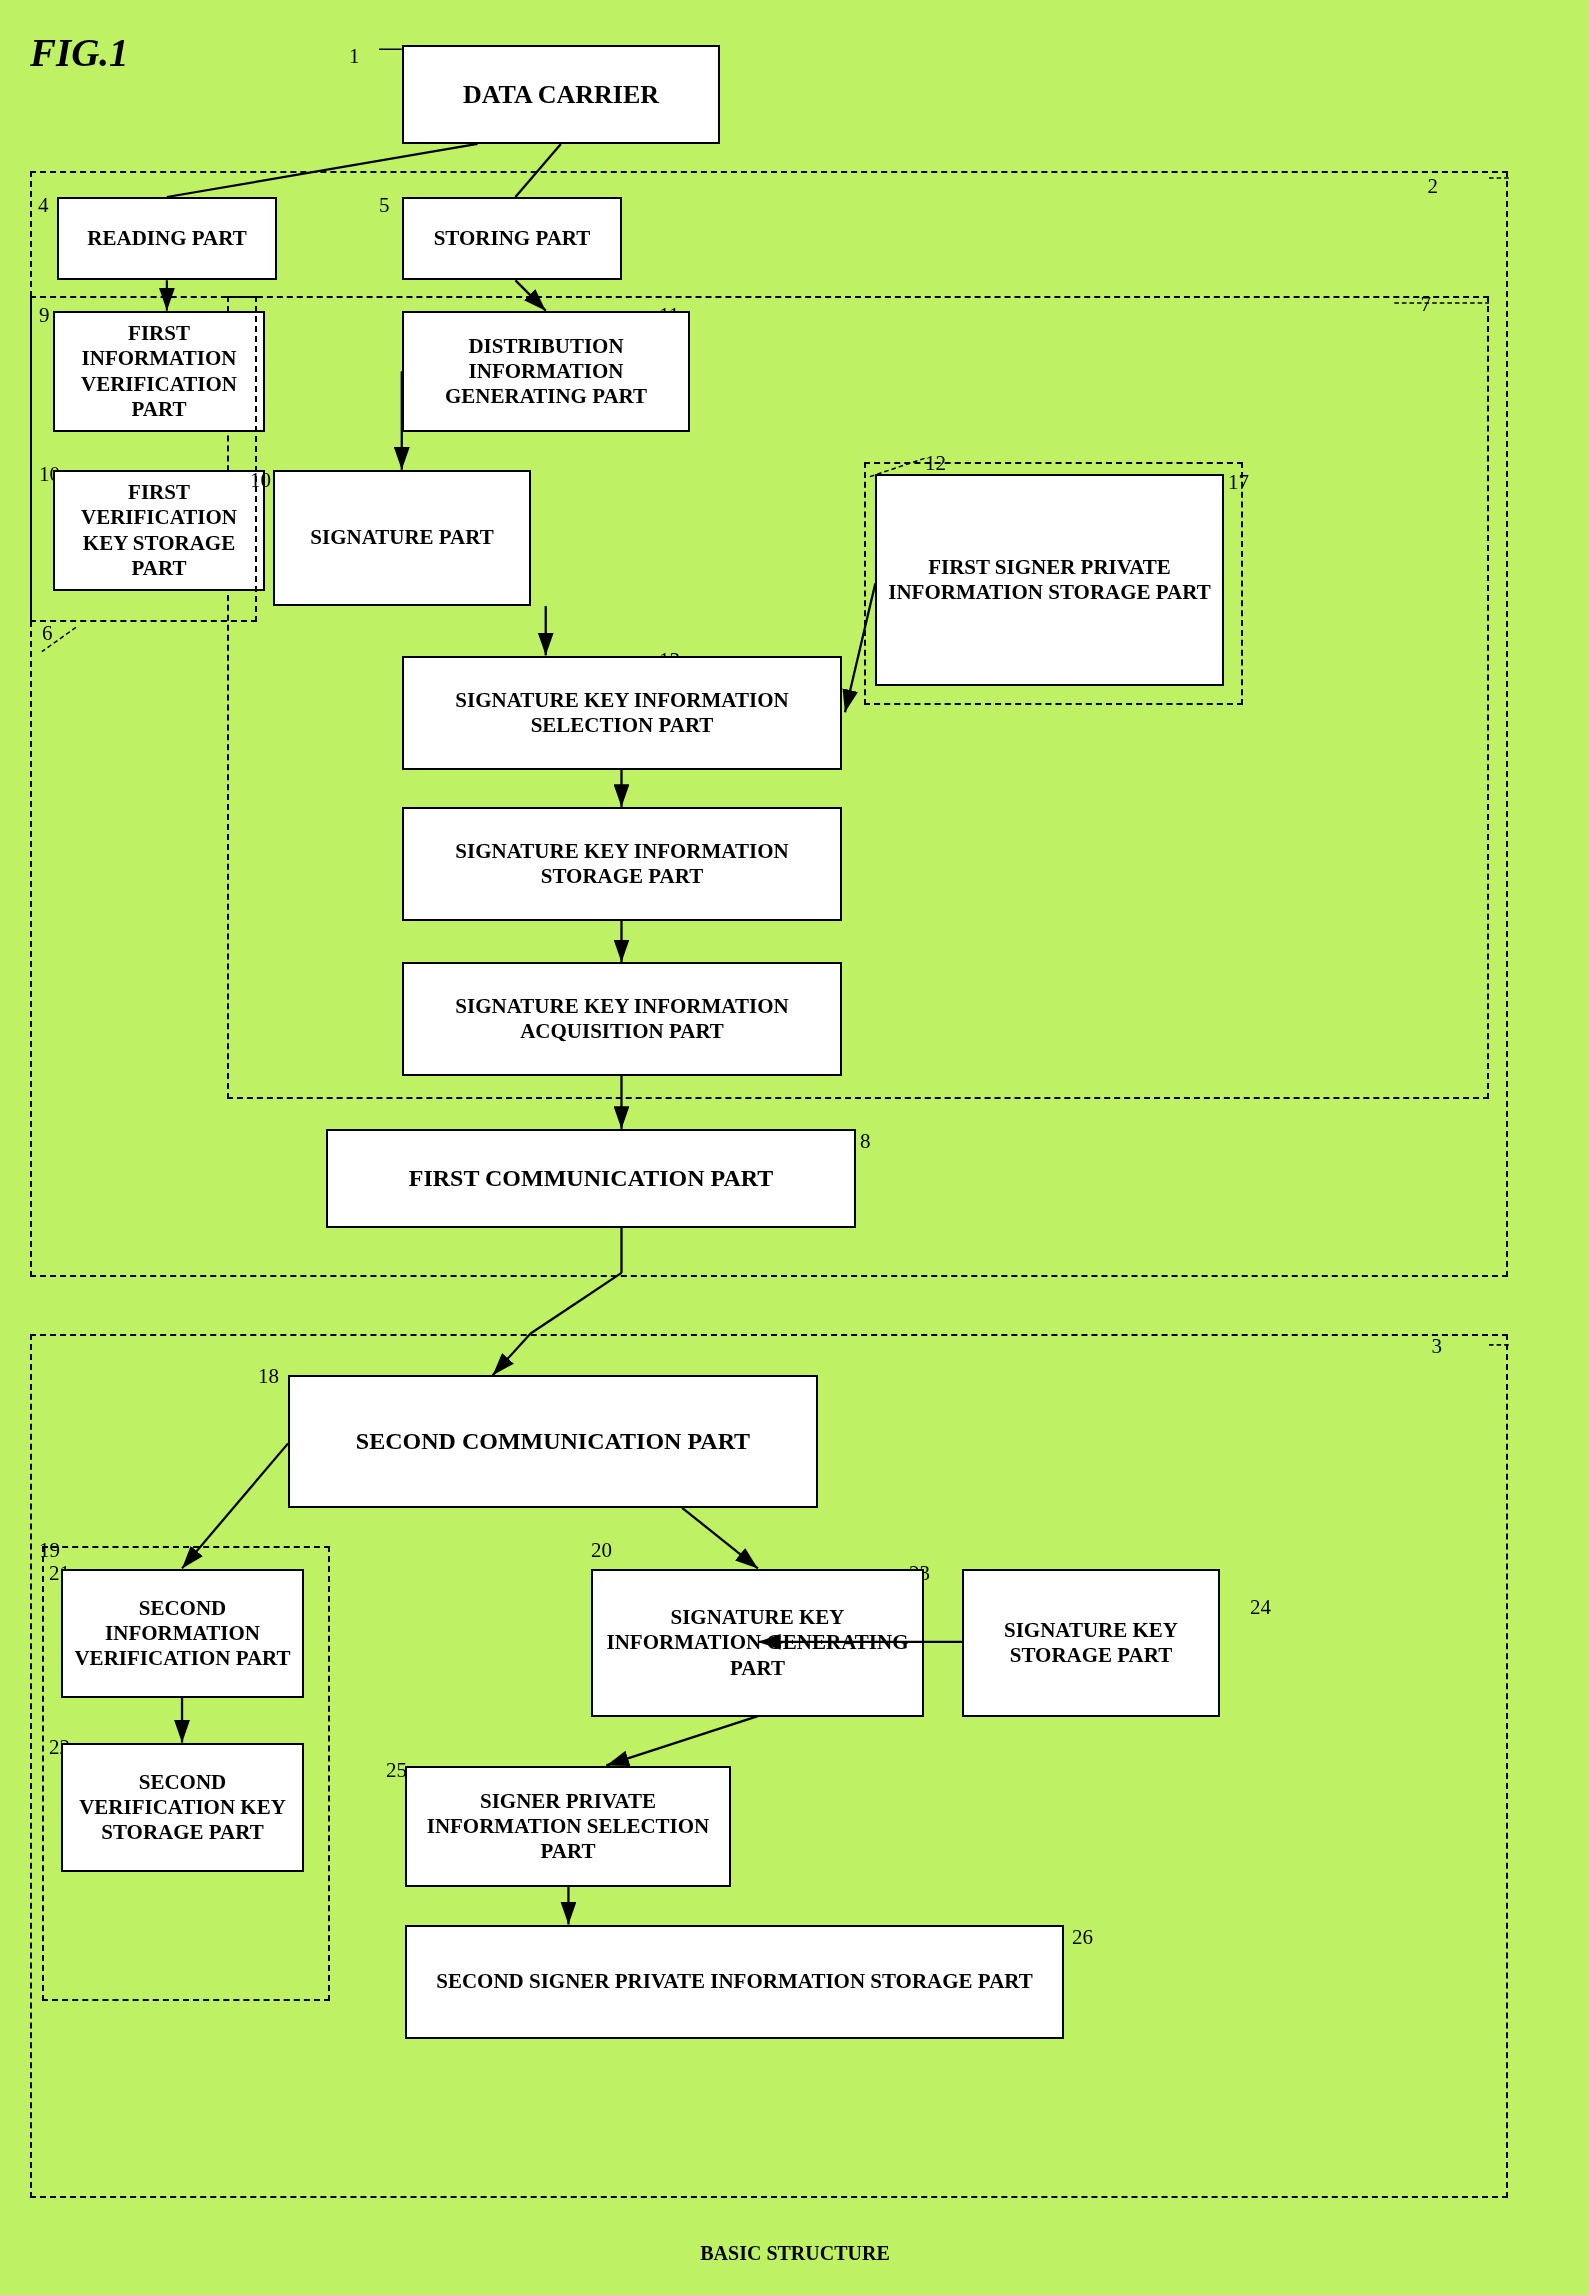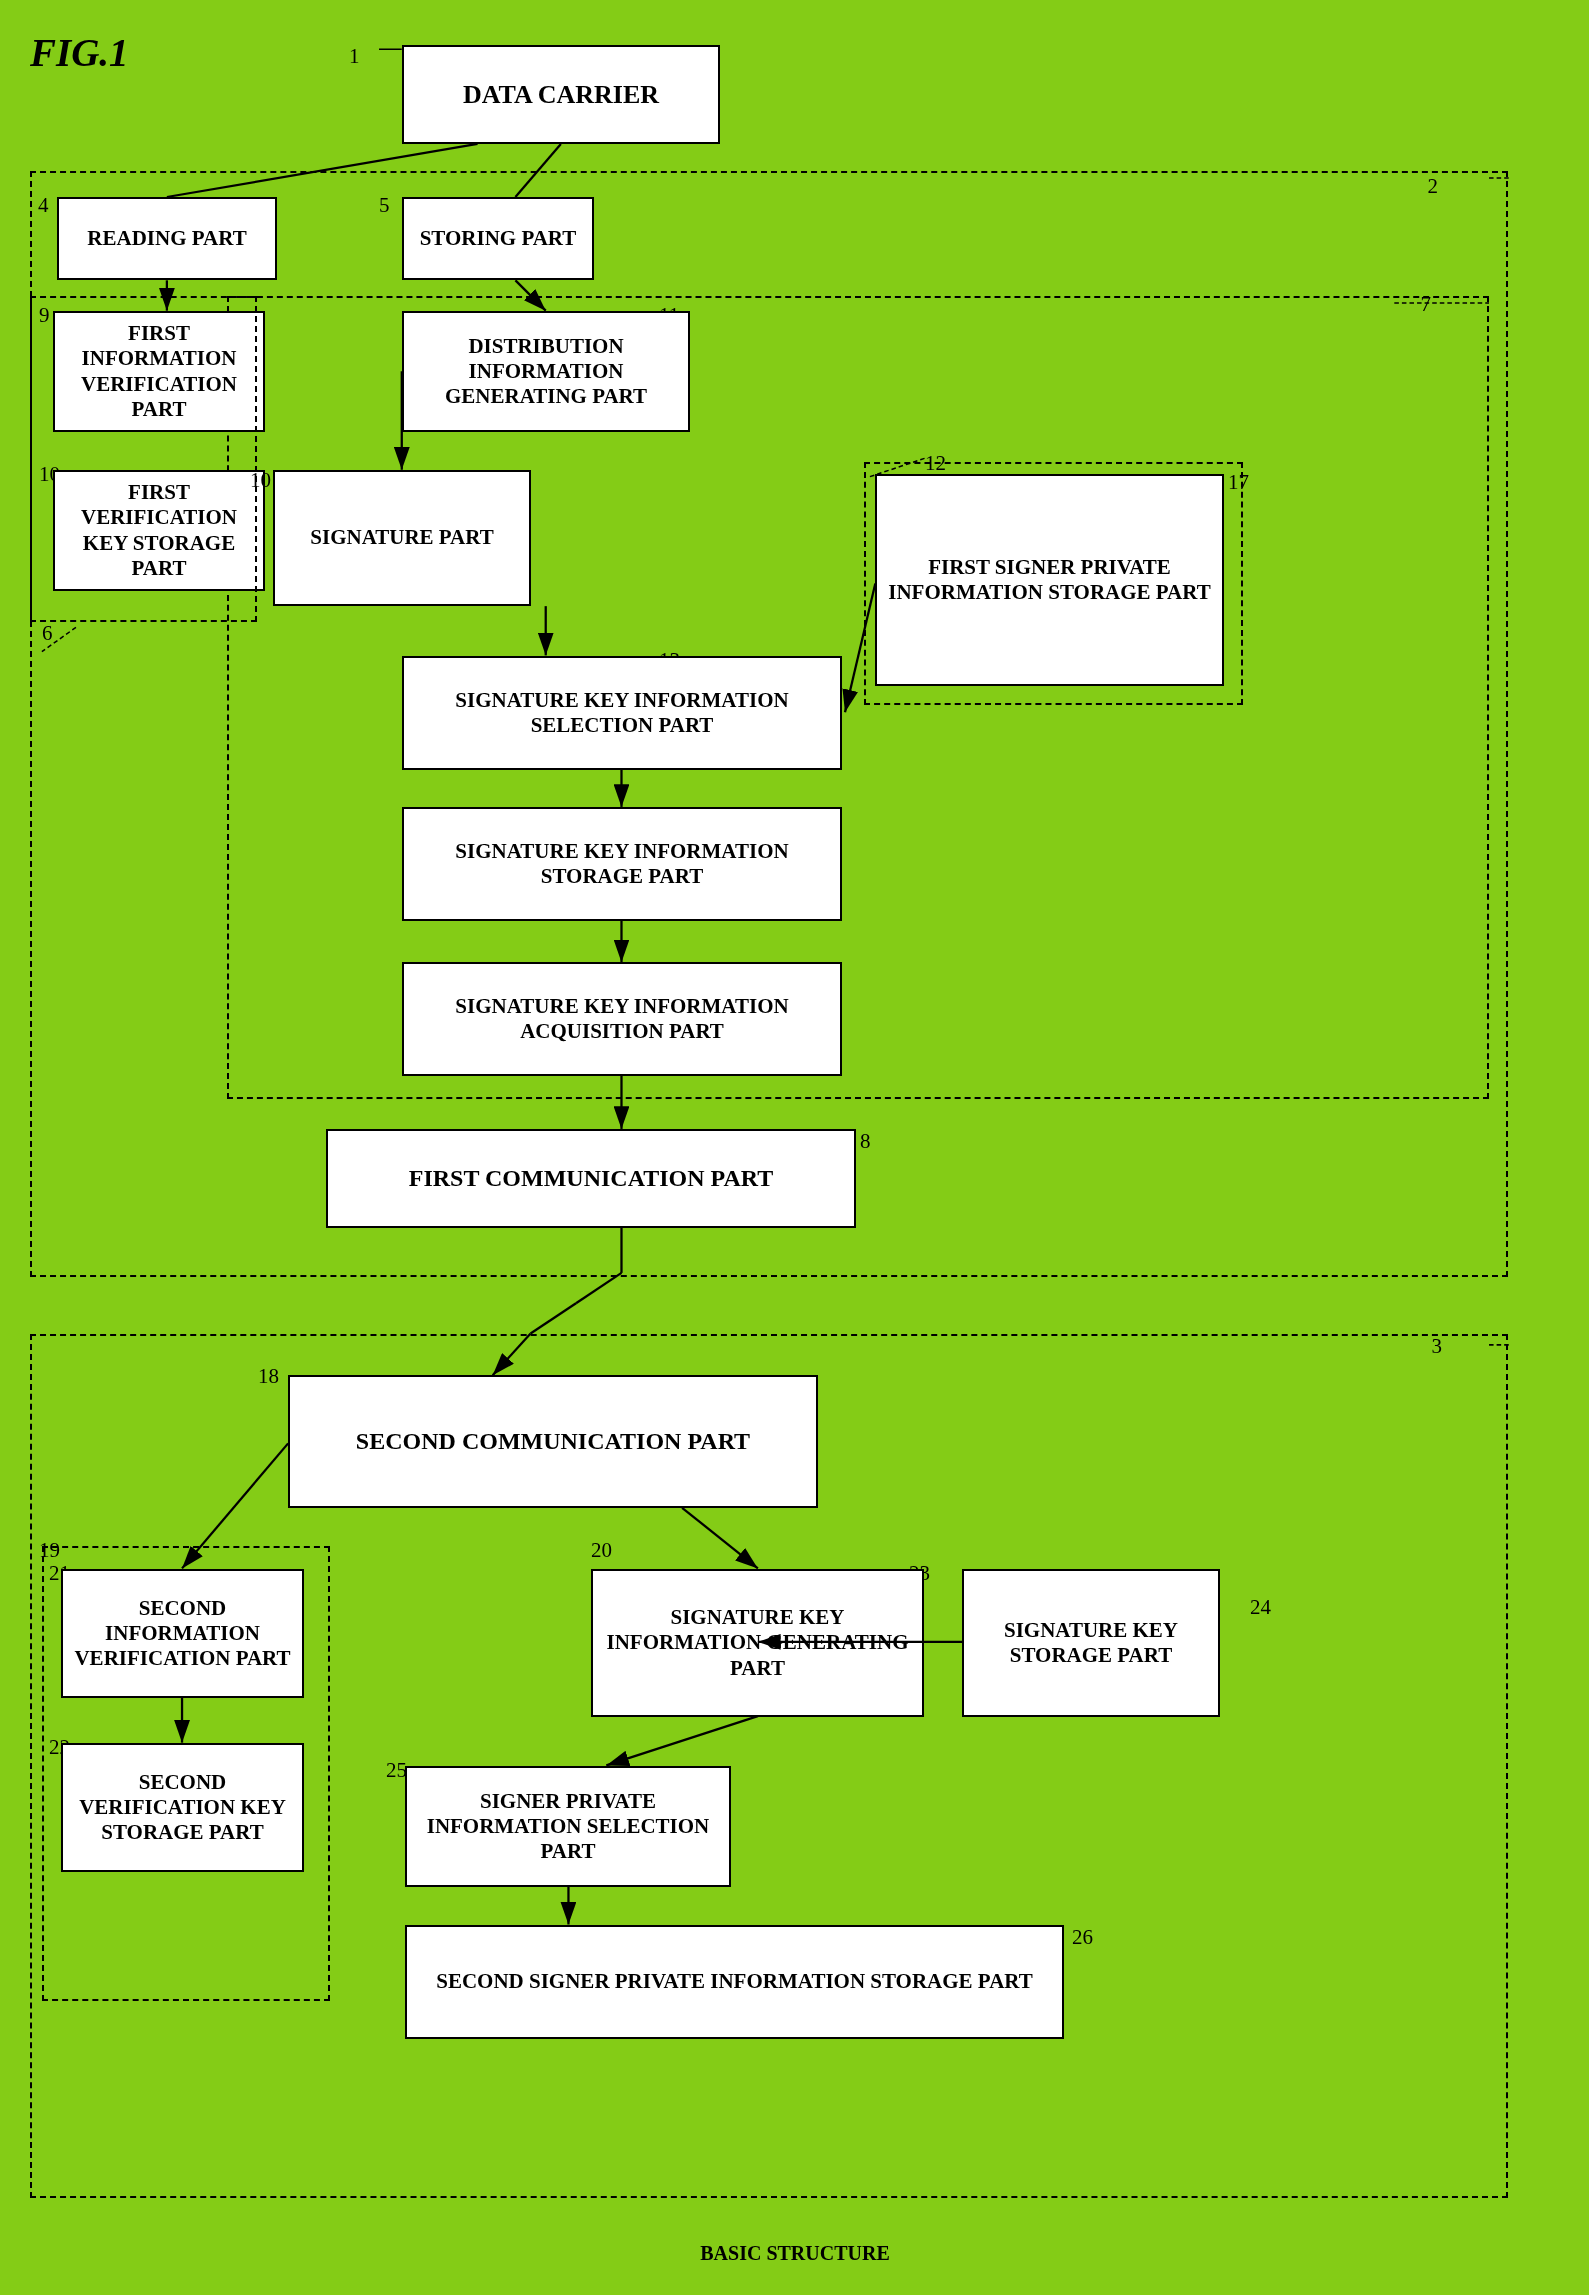--- a/index.html
+++ b/index.html
@@ -8,21 +8,21 @@
       font-family: 'Times New Roman', serif;
       width: 1590px;
       min-height: 2295px;
       position: relative;
       overflow: hidden;
     }
     .page {
       position: relative;
       width: 1590px;
       min-height: 2295px;
-      background: #84cc16;
+      background: #bef264;
       font-family: Liberation Serif, serif;
     }
     .fig-label {
       position: absolute;
       top: 30px;
       left: 30px;
       font-size: 39px;
       font-style: italic;
       font-weight: bold;
     }
@@ -81,21 +81,21 @@
   <div class="num" style="top:174px; right:152px;">2</div>
 
   <div class="region" style="top:171px; left:30px; width:1478px; height:1106px;"></div>
 
   <div class="num" style="top:193px; left:38px;">4</div>
 
   <div class="box" style="top:197px; left:57px; width:220px; height:83px;">READING PART</div>
 
   <div class="num" style="top:193px; left:379px;">5</div>
 
-  <div class="box" style="top:197px; left:402px; width:192px; height:83px;">STORING PART</div>
+  <div class="box" style="top:197px; left:402px; width:220px; height:83px;">STORING PART</div>
 
   <div class="num" style="top:292px; right:159px;">7</div>
 
   <div class="region" style="top:296px; left:227px; width:1262px; height:803px;"></div>
 
   <div class="num" style="top:303px; left:39px;">9</div>
 
   <div class="box" style="top:311px; left:53px; width:212px; height:121px;">FIRST INFORMATION VERIFICATION PART</div>
 
   <div class="num" style="top:462px; left:39px;">10</div>

